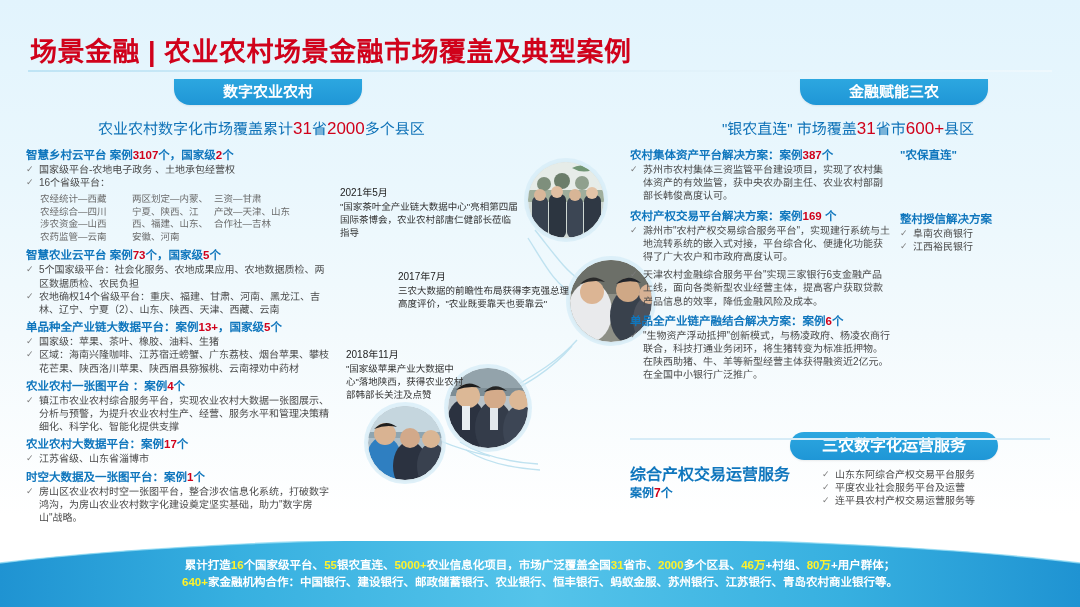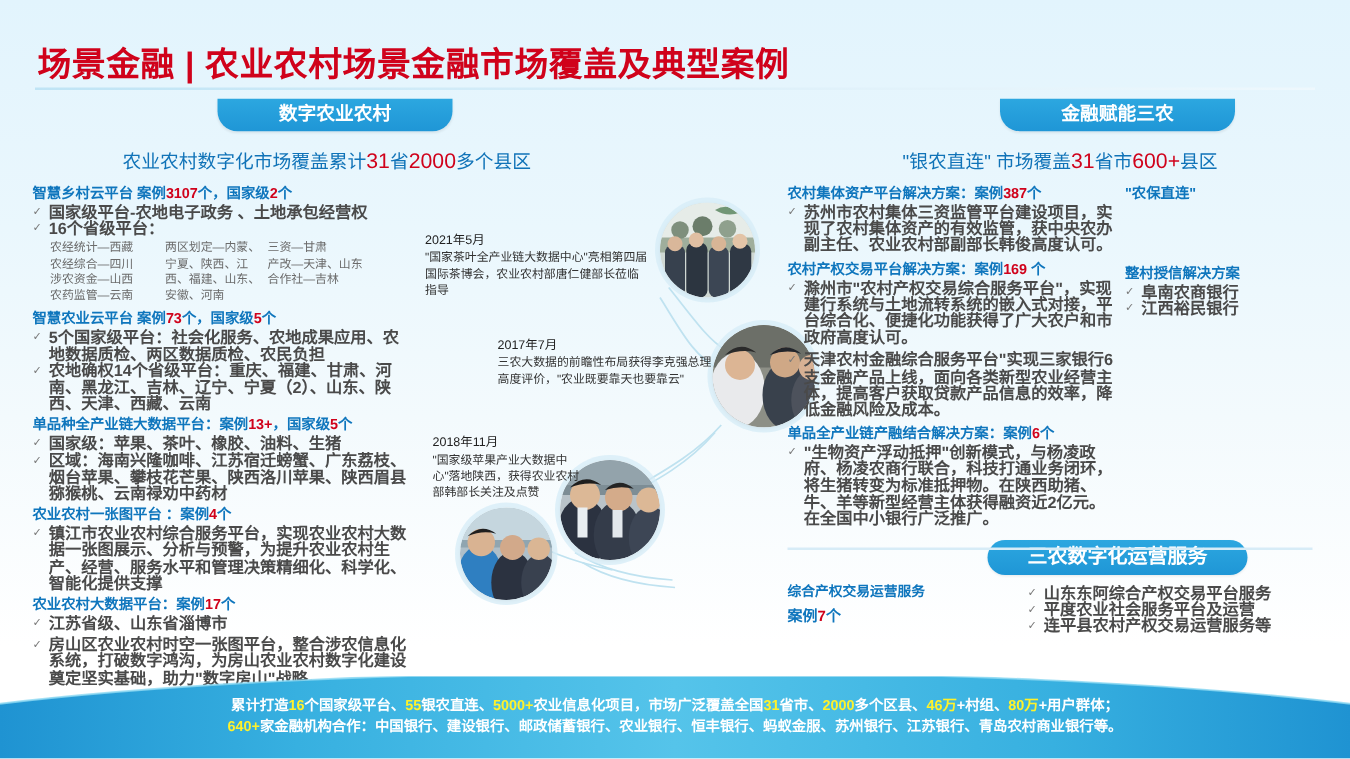--- a/index.html
+++ b/index.html
@@ -44,22 +44,22 @@
 
   
   .blk{position:absolute;}
   .h3{
     font-size:11.5px;font-weight:bold;color:#0f76bd;margin:0 0 1px 0;
     line-height:14px;white-space:nowrap;
   }
   .h3 .num{color:#d0021b;}
   ul.cks{list-style:none;margin:0 0 4px 0;padding:0;}
   ul.cks li{
-    position:relative;padding-left:13px;font-size:13px;line-height:13.2px;
-    color:#4a4a4a;margin-bottom:0px;font-weight:bold;
+    position:relative;padding-left:13px;font-size:10px;line-height:13.2px;
+    color:#4a4a4a;margin-bottom:0px;
   }
   ul.cks li:before{
     content:"\2713";position:absolute;left:0;top:0;color:#7b7b7b;font-size:9px;
   }
 
   
   .ptable{
     font-size:9.5px;line-height:12.5px;color:#6b6b6b;
     display:flex;gap:0;margin:2px 0 5px 14px;
   }
@@ -173,20 +173,23 @@
     <div>
       <div class="h3">
         <span>农业农村大数据平台：</span><span>案例<span class="num" style="color:#d0021b">17</span>个</span>
       </div>
       <ul class="cks">
         <li>江苏省级、山东省淄博市</li>
       </ul>
     </div>
 
     <div>
+      <div class="h3">
+        <span>时空大数据及一张图平台：</span><span>案例<span class="num" style="color:#d0021b">1</span>个</span>
+      </div>
       <ul class="cks">
         <li>房山区农业农村时空一张图平台，整合涉农信息化系统，打破数字鸿沟，为房山农业农村数字化建设奠定坚实基础，助力"数字房山"战略。</li>
       </ul>
     </div>
 
   </div>
 
   <div class="tlwrap">
     <svg class="tlsvg" width="285" height="370" viewBox="0 0 285 370">
       <g fill="none" stroke="#bfe2f0" stroke-width="1.4">
@@ -355,21 +358,21 @@
         <li>阜南农商银行</li>
         <li>江西裕民银行</li>
       </ul>
     </div>
   </div>
 
   <div class="pill" style="left:790px;top:432px;width:208px;height:28px;line-height:28px;border-radius:16px 16px 16px 16px;font-size:16px;">三农数字化运营服务</div>
   <div style="position:absolute;left:630px;top:438px;width:420px;height:2px;background:#d7ecf7;"></div>
 
   <div class="blk" style="left:630px;top:466px;width:170px;">
-    <div class="h3" style="font-size:11px;line-height:17px;">综合产权交易运营服务</div>
+    <div class="h3" style="font-size:16px;line-height:17px;">综合产权交易运营服务</div>
     <div class="h3" style="font-size:12px;line-height:17px;margin-top:2px;">
       <span>案例</span><span class="num">7</span><span>个</span>
     </div>
   </div>
 
   <div class="blk" style="left:822px;top:468px;width:240px;">
     <ul class="cks">
       <li>山东东阿综合产权交易平台服务</li>
       <li>平度农业社会服务平台及运营</li>
       <li>连平县农村产权交易运营服务等</li>

